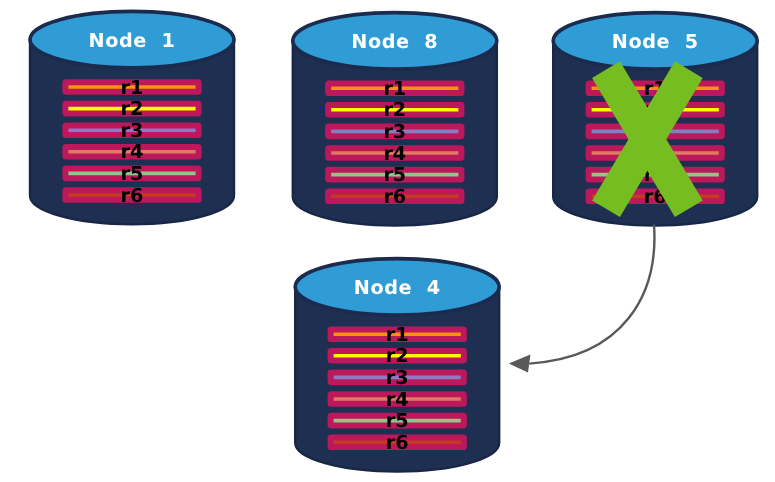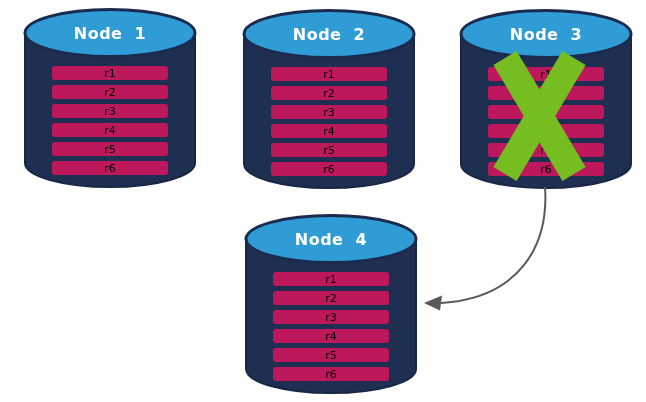--- a/index.html
+++ b/index.html
@@ -47,28 +47,28 @@
     position: absolute;
     left: 29px;
     top: 58px;
     width: 116px;
   }
   .row {
     box-sizing: border-box;
     width: 116px;
     height: 13px;
     margin-bottom: 5px;
-    border: 7px solid #be185d;
+    border: 5px solid #be185d;
     border-radius: 3px;
     display: flex;
     align-items: center;
     justify-content: center;
     color: #000000;
-    font-size: 11px;
-    font-weight: normal;
+    font-size: 16px;
+    font-weight: bold;
     line-height: 11px;
   }
   .overlay {
     position: absolute;
     left: 0; top: 0;
     pointer-events: none;
   }
 </style>
 </head>
 <body>
@@ -89,37 +89,37 @@
       <div class="row" style="background-color: rgb(143, 199, 134);">r5</div>
       <div class="row" style="background-color: rgb(195, 59, 32);">r6</div>
     </div>
   </div>
 
   <div class="node" style="left:242px; top:9px;">
     <svg class="cyl" width="174" height="180" viewBox="0 0 174 180">
       <path class="cyl-body" d="M2 25 L2 155 A85 24 0 0 0 172 155 L172 25 Z" fill="#1F2F52"></path>
       <ellipse class="cyl-top" cx="87" cy="25" rx="85" ry="23.5" fill="#2F9CD6"></ellipse>
     </svg>
-    <div class="node-label">Node  2</div>
+    <div class="node-label">Node  8</div>
     <div class="rows">
       <div class="row" style="background-color: rgb(247, 147, 13);">r1</div>
       <div class="row" style="background-color: rgb(253, 253, 0);">r2</div>
       <div class="row" style="background-color: rgb(138, 124, 194);">r3</div>
       <div class="row" style="background-color: rgb(222, 123, 96);">r4</div>
       <div class="row" style="background-color: rgb(143, 199, 134);">r5</div>
       <div class="row" style="background-color: rgb(195, 59, 32);">r6</div>
     </div>
   </div>
 
   <div class="node" style="left:459px; top:9px;">
     <svg class="cyl" width="174" height="180" viewBox="0 0 174 180">
       <path class="cyl-body" d="M2 25 L2 155 A85 24 0 0 0 172 155 L172 25 Z" fill="#1F2F52"></path>
       <ellipse class="cyl-top" cx="87" cy="25" rx="85" ry="23.5" fill="#2F9CD6"></ellipse>
     </svg>
-    <div class="node-label">Node  3</div>
+    <div class="node-label">Node  5</div>
     <div class="rows">
       <div class="row" style="background-color: rgb(247, 147, 13);">r1</div>
       <div class="row" style="background-color: rgb(253, 253, 0);">r2</div>
       <div class="row" style="background-color: rgb(138, 124, 194);">r3</div>
       <div class="row" style="background-color: rgb(222, 123, 96);">r4</div>
       <div class="row" style="background-color: rgb(143, 199, 134);">r5</div>
       <div class="row" style="background-color: rgb(195, 59, 32);">r6</div>
     </div>
   </div>
 

